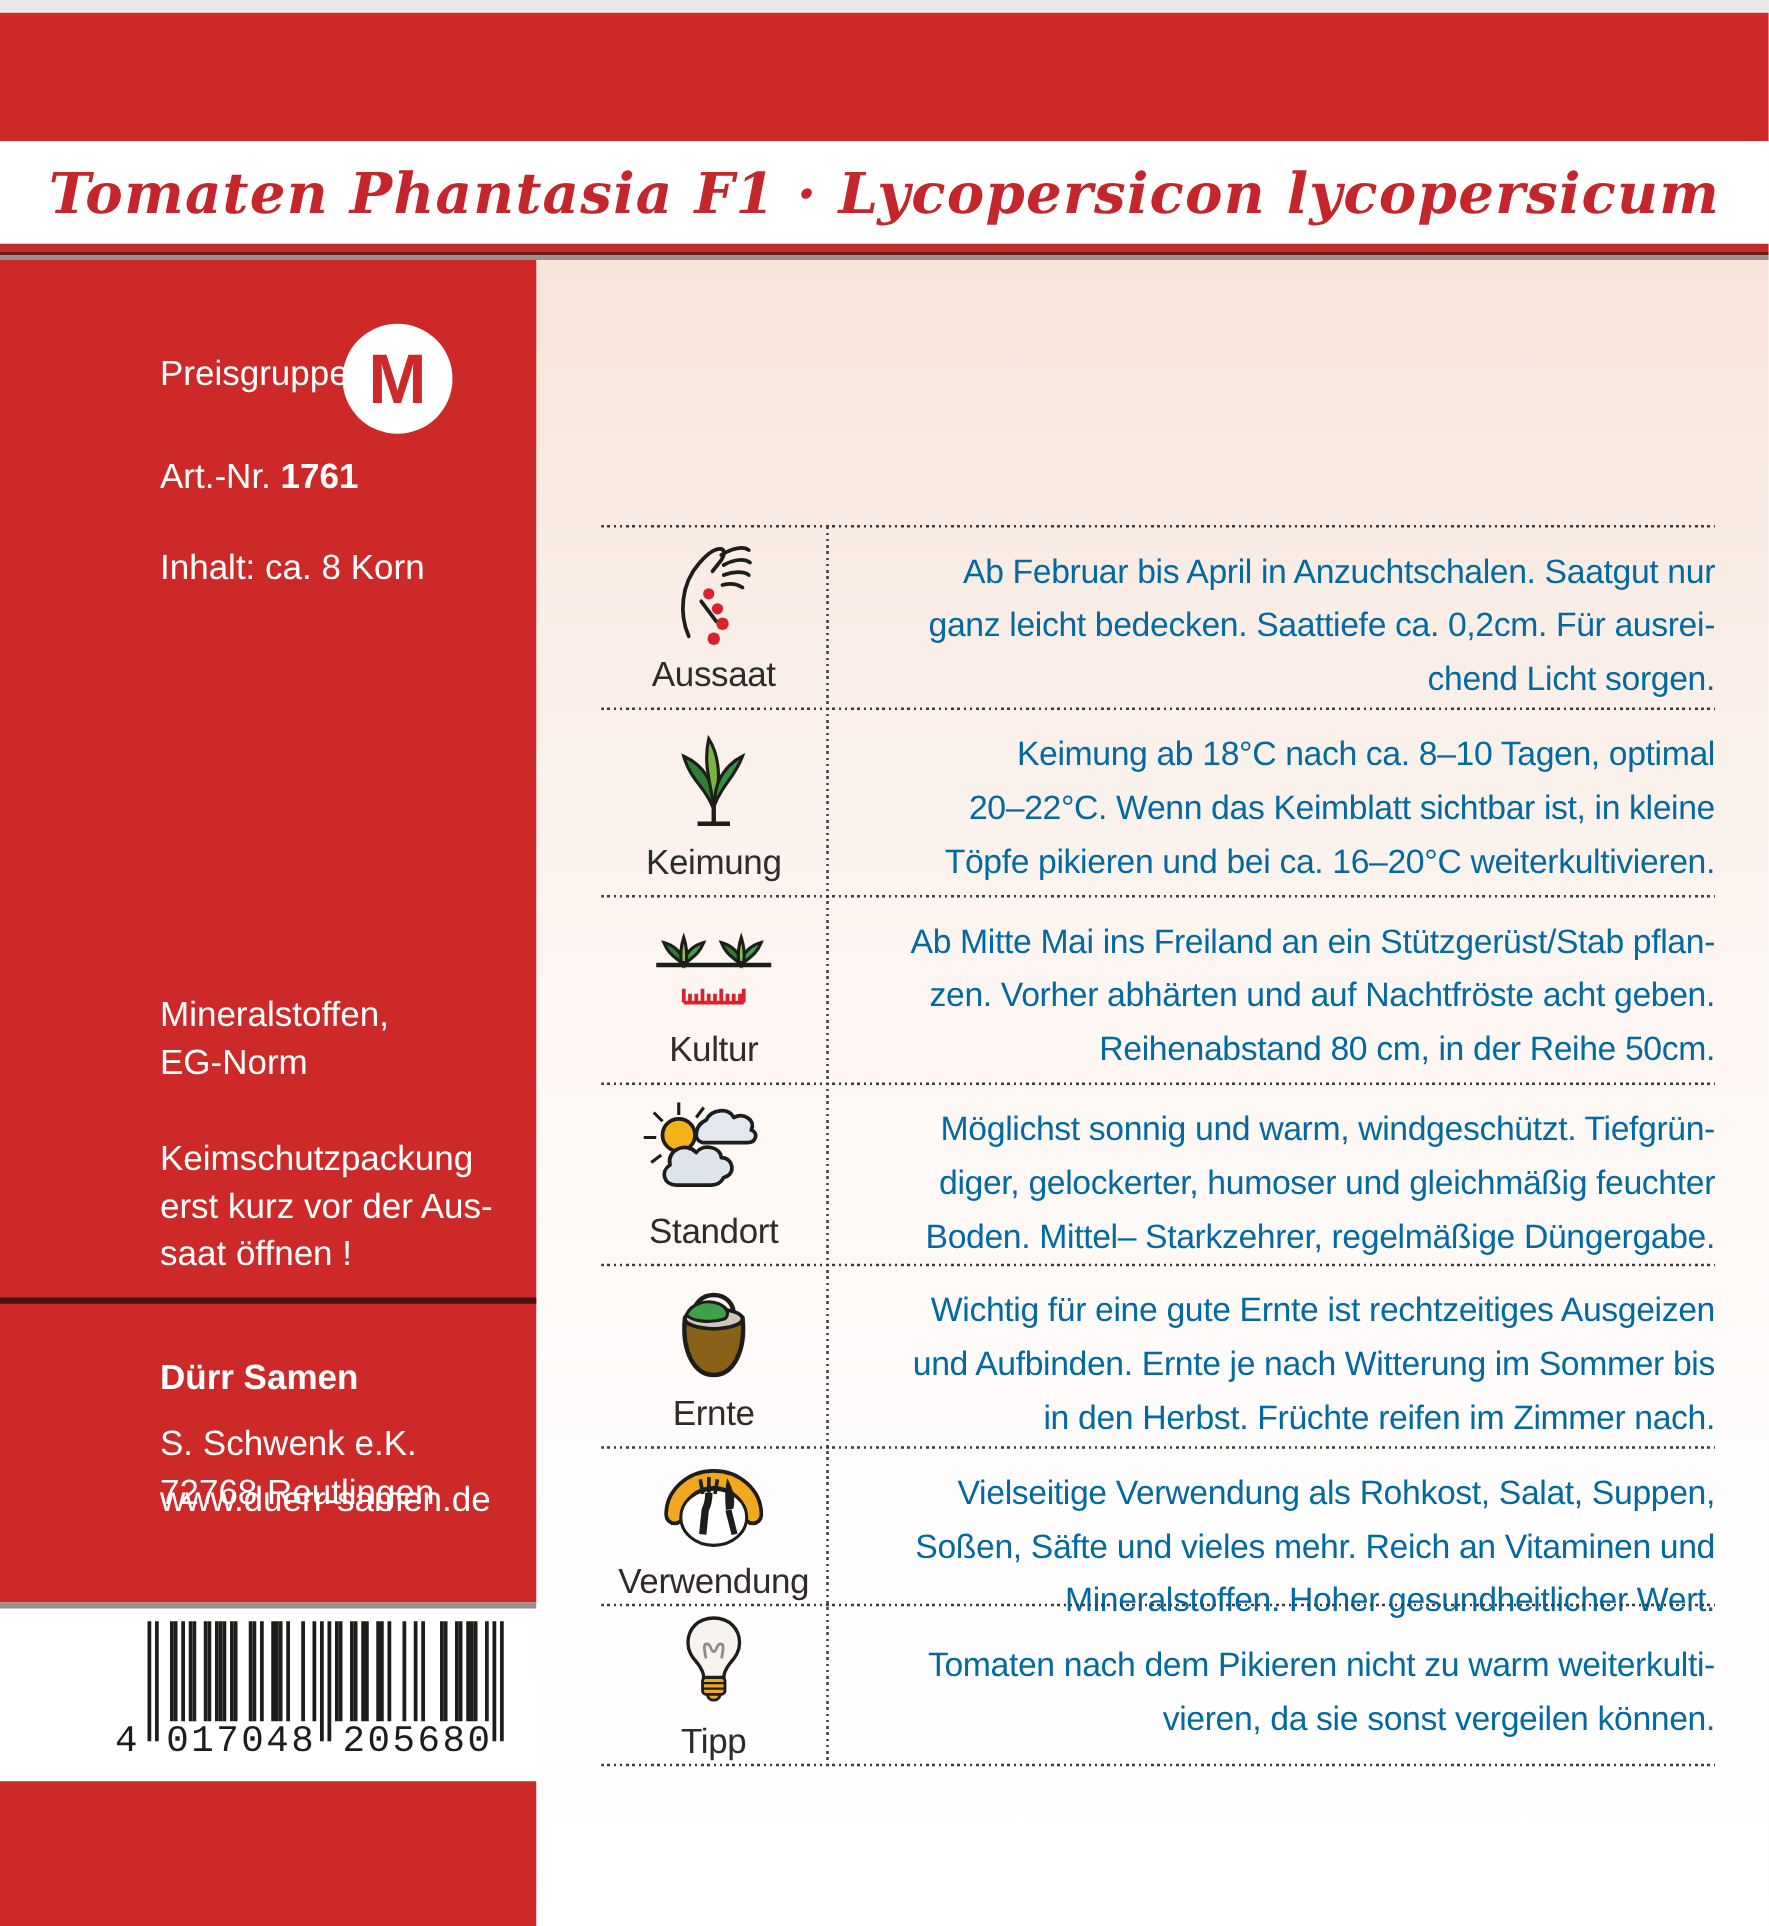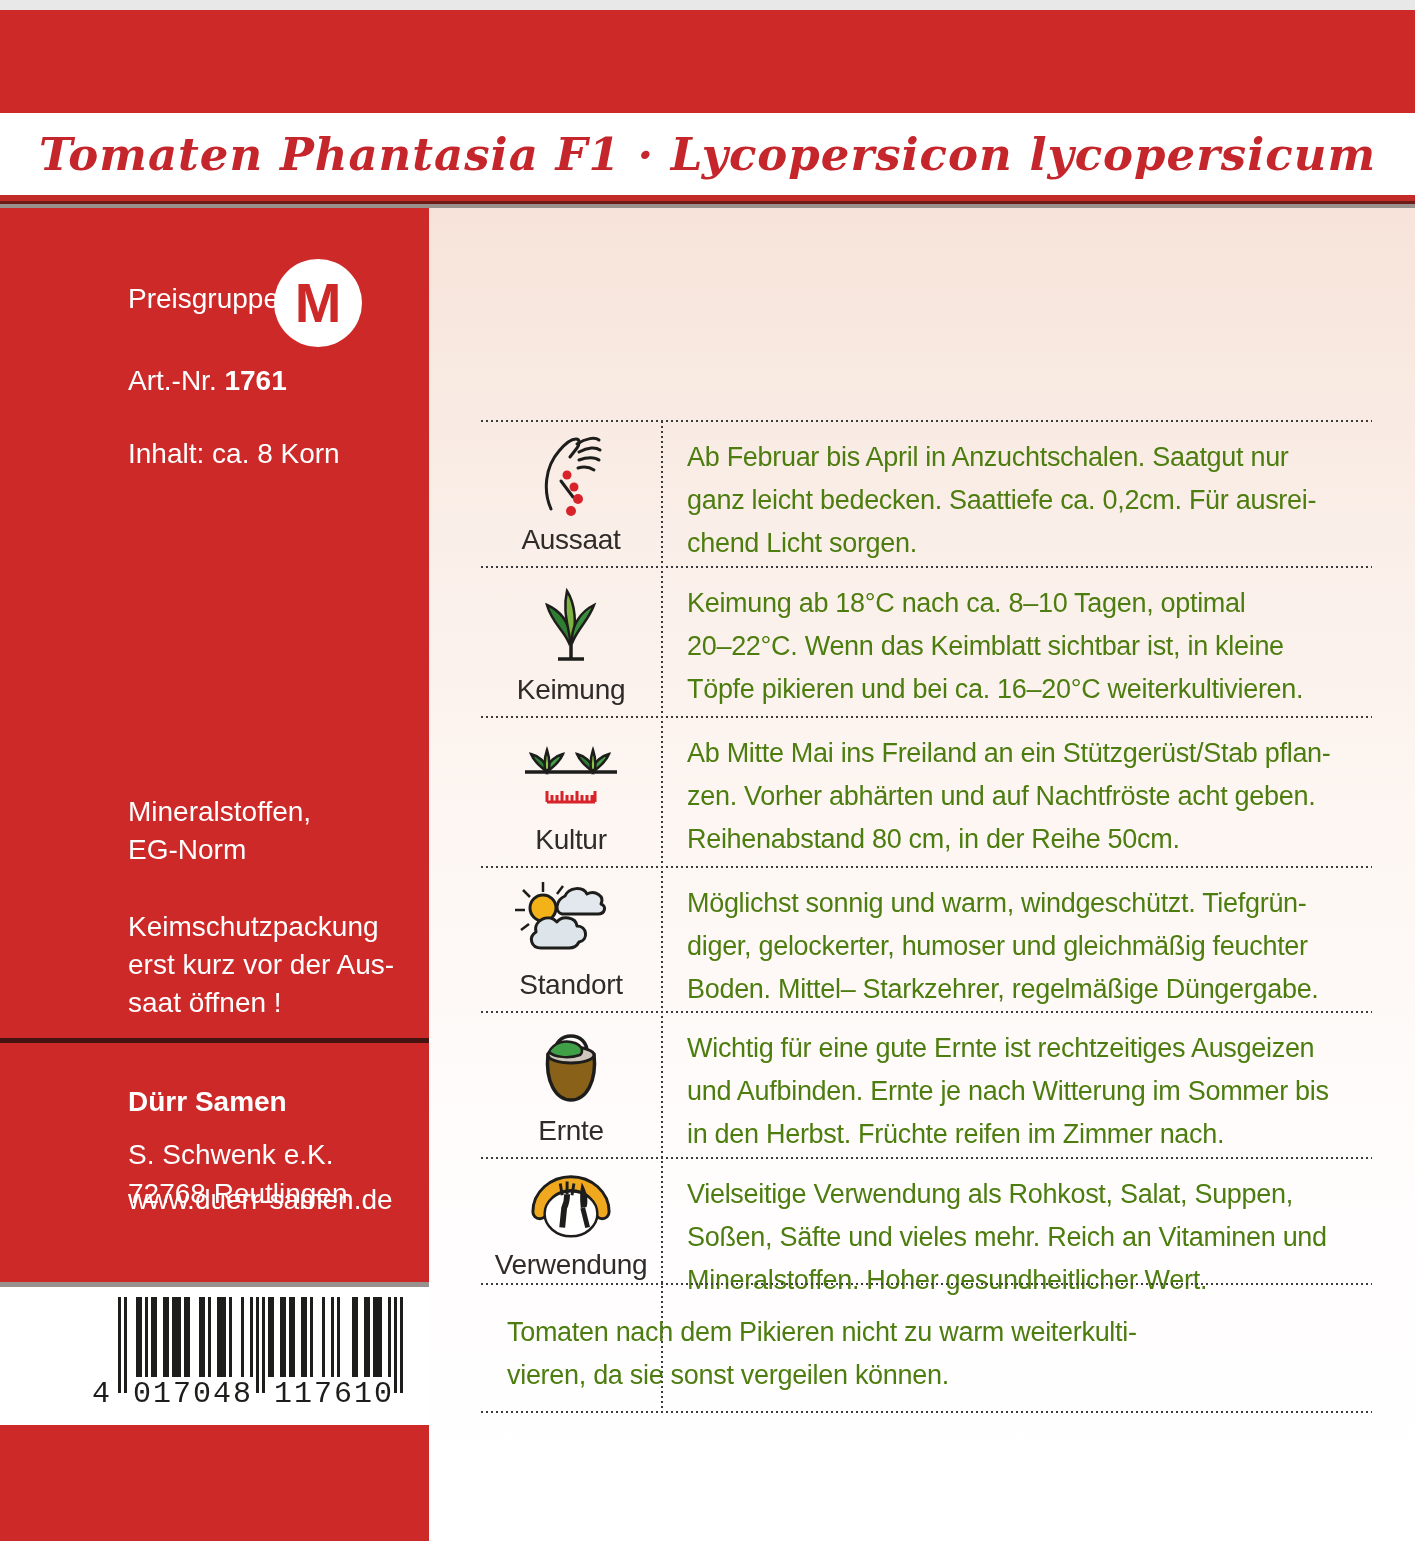--- a/index.html
+++ b/index.html
@@ -60,21 +60,21 @@
     background:repeating-linear-gradient(90deg,#3b3b3b 0 2px,transparent 2px 5px);}
   .row{position:relative;display:flex;}
   .row::before{content:"";position:absolute;top:0;left:0;right:0;height:2px;
     background:repeating-linear-gradient(90deg,#3b3b3b 0 2px,transparent 2px 5px);}
   .r1{height:146px;} .r2{height:150px;} .r3{height:150px;} .r4{height:145px;}
   .r5{height:146px;} .r6{height:126px;} .r7{height:130px;}
   .icon-cell{width:180px;display:flex;flex-direction:column;align-items:center;}
   .icon-wrap{flex:1;display:flex;align-items:center;justify-content:center;padding-top:6px;}
   .row-label{text-align:center;padding-bottom:10px;font-size:28px;color:#2f2b28;letter-spacing:-0.3px;}
   .text-cell{flex:1;padding:16px 0 0 26px;font-size:27px;line-height:43px;
-    letter-spacing:-0.3px;white-space:pre-line;color:#4d7c0f;}
+    letter-spacing:-0.3px;white-space:pre-line;color:#0369a1;text-align:right;}
   .r7 .text-cell{padding-top:28px;}
 </style>
 </head>
 <body>
 
 <div class="page">
 
   <div class="abs top-band"></div>
   <div class="abs title-band">
     <div class="title">Tomaten Phantasia F1 · Lycopersicon lycopersicum</div>
@@ -151,21 +151,21 @@
           <div class="bar" style="left: 249px;"></div>
           <div class="bar" style="left: 255px;"></div>
           <div class="bar" style="left: 258px;"></div>
           <div class="bar" style="left: 261px;"></div>
           <div class="bar" style="left: 270px;"></div>
           <div class="bar guard" style="left: 276px;"></div>
           <div class="bar guard" style="left: 282px;"></div>
         </div>
       <span class="bc-digit bc-first">4</span>
       <span class="bc-digit bc-g1">017048</span>
-      <span class="bc-digit bc-g2">117610</span>
+      <span class="bc-digit bc-g2">205680</span>
     </div>
   </div>
   <div class="abs bottom-red"></div>
 
 
   <div class="abs spec-table">
 
     <div class="row r1">
       <div class="icon-cell">
         <div class="icon-wrap">
@@ -291,18 +291,30 @@
           </svg>
         </div>
         <div class="row-label">Verwendung</div>
       </div>
       <div class="text-cell">Vielseitige Verwendung als Rohkost, Salat, Suppen,
 Soßen, Säfte und vieles mehr. Reich an Vitaminen und
 Mineralstoffen. Hoher gesundheitlicher Wert.</div>
     </div>
 
     <div class="row r7">
+      <div class="icon-cell">
+        <div class="icon-wrap">
+          <svg width="70" height="88" viewBox="0 0 74 98">
+            <path d="M37,6 C23,6 14,16 14,28 c0,9 5,14 9,19 c3,4 5,7 5,12 l18,0 c0,-5 2,-8 5,-12 c4,-5 9,-10 9,-19 C60,16 51,6 37,6 z" fill="#f7f4ef" stroke="#1d1d1b" stroke-width="3"></path>
+            <path d="M30,42 c-1,-7 -3,-13 1,-13 c4,0 3,7 6,7 c3,0 2,-7 6,-7 c4,0 2,6 1,13" fill="none" stroke="#8d8d89" stroke-width="2.5"></path>
+            <rect x="27" y="59" width="20" height="15" rx="3" fill="#f0a81f" stroke="#1d1d1b" stroke-width="2.5"></rect>
+            <path d="M27,64 h20 M27,69 h20" stroke="#1d1d1b" stroke-width="2"></path>
+            <path d="M31,74 c2,7 10,7 12,0 z" fill="#f0a81f" stroke="#1d1d1b" stroke-width="2.5"></path>
+          </svg>
+        </div>
+        <div class="row-label">Tipp</div>
+      </div>
       <div class="text-cell">Tomaten nach dem Pikieren nicht zu warm weiterkulti-
 vieren, da sie sonst vergeilen können.</div>
     </div>
 
   </div>
 </div>
 
 </body></html>

